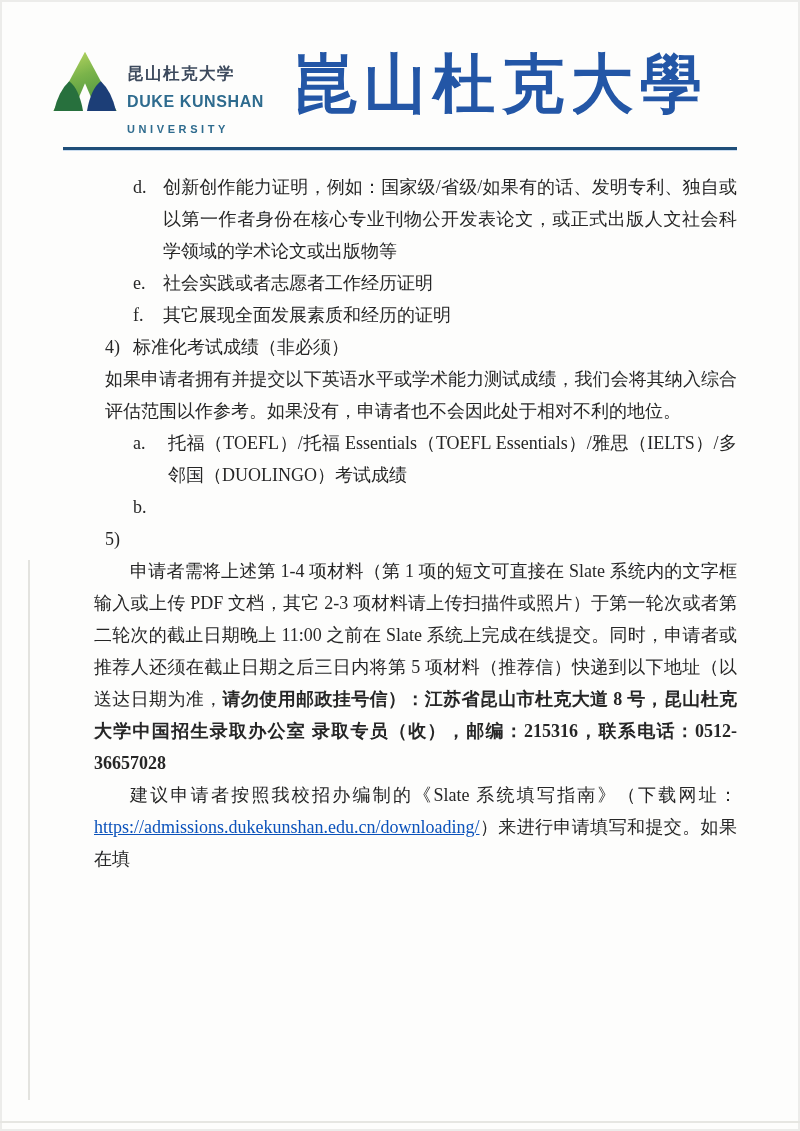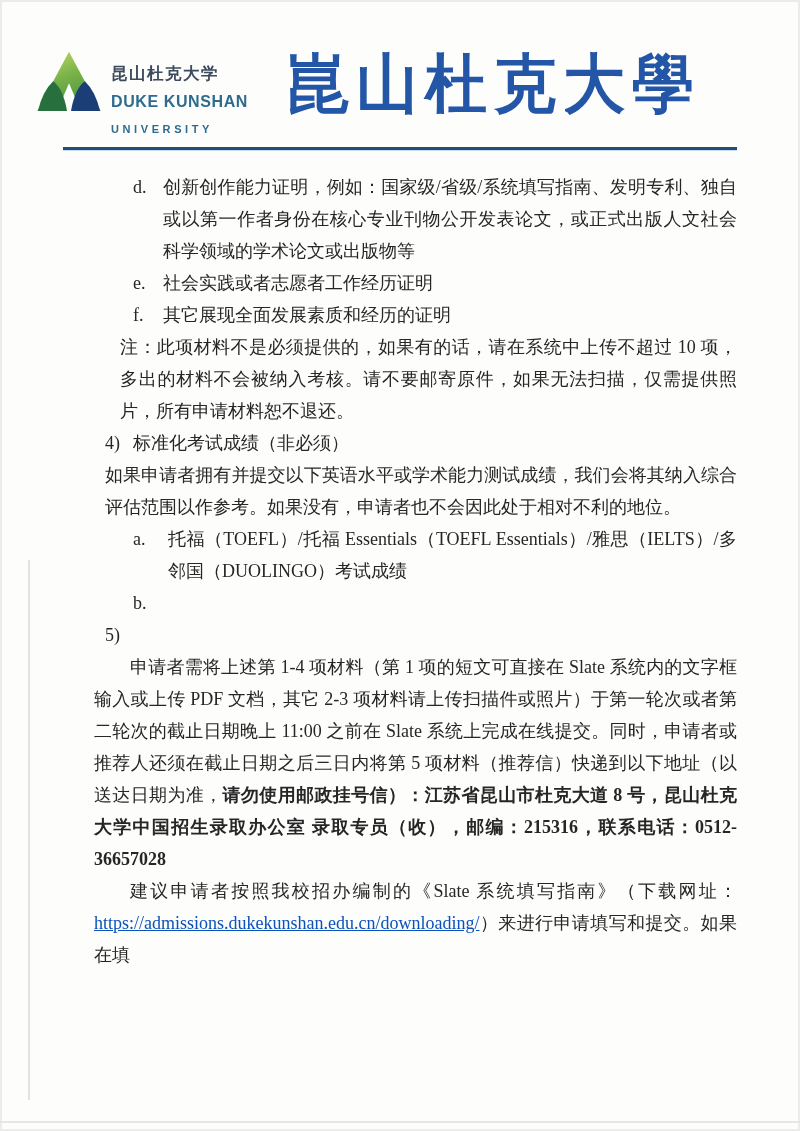--- a/index.html
+++ b/index.html
@@ -12,21 +12,21 @@
     background: #fdfdfc;
     overflow: hidden;
     font-family: "Liberation Serif", "DejaVu Serif", serif;
     color: #262626;
     box-shadow: inset 0 0 0 2px #ececea;
   }
   
   .header {
     display: flex;
     align-items: flex-start;
-    padding: 50px 60px 0 36px;
+    padding: 50px 60px 0 52px;
   }
   .logo { display: flex; align-items: flex-start; }
   .logo-mark { width: 66px; height: 64px; flex: 0 0 66px; }
   .logo-text { margin: 13px 0 0 9px; font-family: "Liberation Sans", sans-serif; }
   .logo-cn { font-size: 16.5px; font-weight: bold; color: #3d4a5d; letter-spacing: 1.5px; white-space: nowrap; }
   .logo-en1 { font-size: 16px; font-weight: bold; color: #2e6b8e; letter-spacing: 0.6px; margin-top: 8px; white-space: nowrap; }
   .logo-en2 { font-size: 11px; font-weight: bold; color: #2e6b8e; letter-spacing: 3.6px; white-space: nowrap; margin-top: 12px; }
   .calligraphy {
     flex: 1;
     text-align: center;
@@ -101,32 +101,31 @@
       </div>
     </div>
     <div class="calligraphy">崑山杜克大學</div>
   </div>
   <div class="header-rule"></div>
 
   <div class="main">
 
     <div class="li li-def">
       <span class="marker">d.</span>
-      <div class="just">创新创作能力证明，例如：国家级/省级/系统填写指南、发明专利、独自或以第一作者身份在核心专业刊物公开发表论文，或正式出版人文社会科学领域的学术论文或出版物等</div>
+      <div class="just">创新创作能力证明，例如：国家级/省级/如果有的话、发明专利、独自或以第一作者身份在核心专业刊物公开发表论文，或正式出版人文社会科学领域的学术论文或出版物等</div>
     </div>
     <div class="li li-def">
       <span class="marker">e.</span>
       <div class="just">社会实践或者志愿者工作经历证明</div>
     </div>
     <div class="li li-def">
       <span class="marker">f.</span>
       <div class="just">其它展现全面发展素质和经历的证明</div>
     </div>
 
-    <div class="note-para just">注：此项材料不是必须提供的，如果有的话，请在系统中上传不超过 10 项，多出的材料不会被纳入考核。请不要邮寄原件，如果无法扫描，仅需提供照片，所有申请材料恕不退还。</div>
 
     <div class="li li-num">
       <span class="marker">4)</span>
       <div>标准化考试成绩（非必须）</div>
     </div>
     <div class="lvl1-para just">如果申请者拥有并提交以下英语水平或学术能力测试成绩，我们会将其纳入综合评估范围以作参考。如果没有，申请者也不会因此处于相对不利的地位。</div>
 
     <div class="li li-sub">
       <span class="marker">a.</span>
       <div class="just">托福（TOEFL）/托福 Essentials（TOEFL Essentials）/雅思（IELTS）/多邻国（DUOLINGO）考试成绩</div>

